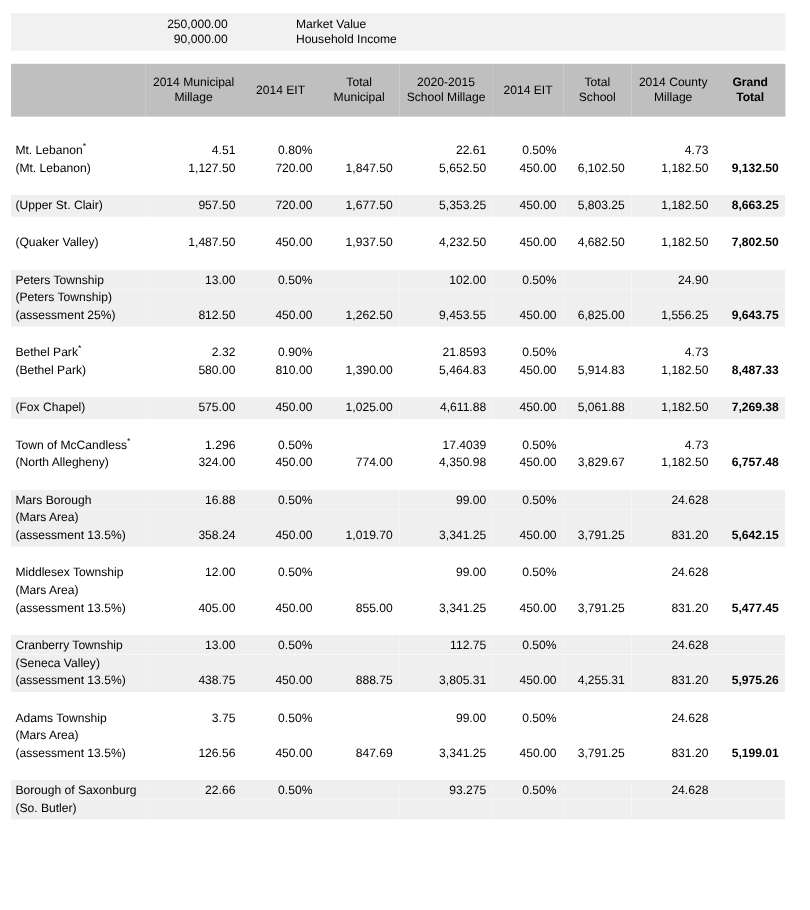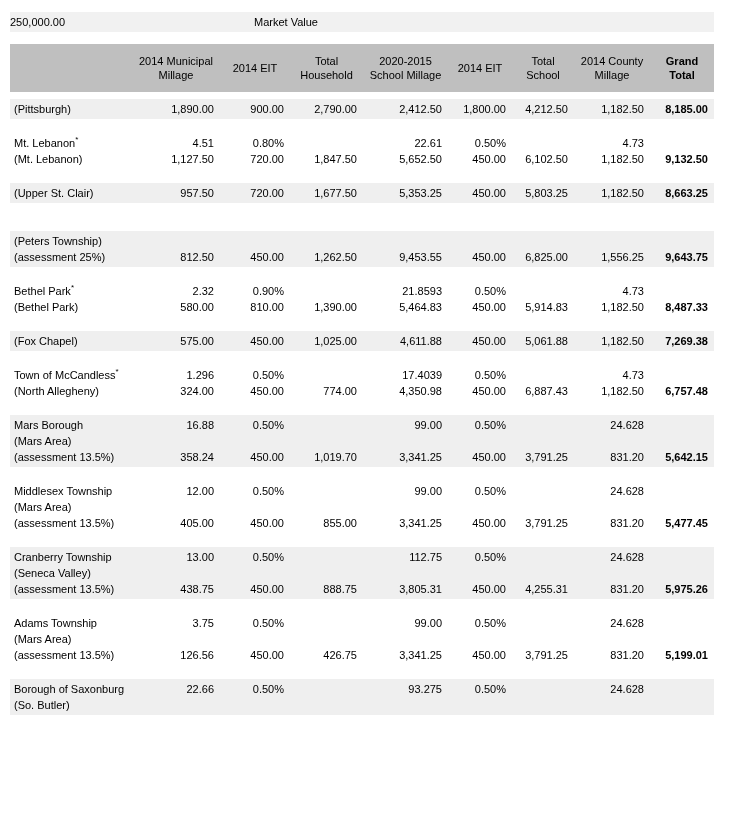--- a/index.html
+++ b/index.html
@@ -25,22 +25,23 @@
   
   .summary {
     width: 704px;
     background: var(--summary-bg);
     padding: 3px 0;
   }
   .sum-row { line-height: 14px; }
   .sum-val {
     display: inline-block;
     width: 197px;
-  }
-  .sum-label { margin-left: 13px; padding-left: 34px; }
+    text-align: right;
+  }
+  .sum-label { margin-left: 28px; padding-left: 34px; }
 
   
   table.millage {
     border-collapse: collapse;
     table-layout: fixed;
     width: 704px;
     margin-top: 12px;
   }
   thead th {
     background: var(--header-bg);
@@ -75,65 +76,57 @@
   sup.mark { font-size: 8px; line-height: 0; }
 </style>
 </head>
 <body>
 
 <div class="page">
 
   <div class="summary">
     <div class="sum-row">
       <span class="sum-val">250,000.00</span><span class="sum-label">Market Value</span>
+    </div>
+    <div class="sum-row">
+      <span class="sum-val">90,000.00</span><span class="sum-label">Household Income</span>
     </div>
   </div>
 
   <table class="millage" id="millage-table">
     <colgroup>
       <col style="width:122px">
       <col style="width:88px">
       <col style="width:70px">
       <col style="width:73px">
       <col style="width:85px">
       <col style="width:64px">
       <col style="width:62px">
       <col style="width:76px">
       <col style="width:64px">
     </colgroup>
     <thead>
       <tr>
         <th></th>
         <th>2014 Municipal Millage</th>
         <th>2014 EIT</th>
-        <th>Total Household</th>
+        <th>Total Municipal</th>
         <th>2020-2015 School Millage</th>
         <th>2014 EIT</th>
         <th>Total School</th>
         <th>2014 County Millage</th>
         <th class="grand">Grand Total</th>
       </tr>
     </thead>
   <tbody class="headgap">
         <tr>
           <td colspan="9"></td>
         </tr>
       </tbody>
       <tbody class="grp shaded">
-        <tr>
-          <td class="name">(Pittsburgh)</td>
-          <td class="num">1,890.00</td>
-          <td class="num">900.00</td>
-          <td class="num">2,790.00</td>
-          <td class="num">2,412.50</td>
-          <td class="num">1,800.00</td>
-          <td class="num">4,212.50</td>
-          <td class="num">1,182.50</td>
-          <td class="num grand">8,185.00</td>
-        </tr>
       </tbody>
       <tbody class="spacer">
         <tr>
           <td colspan="9"></td>
         </tr>
       </tbody>
       <tbody class="grp">
         <tr>
           <td class="name">Mt. Lebanon<sup class="mark">*</sup></td>
           <td class="num">4.51</td>
@@ -174,27 +167,49 @@
           <td class="num">1,182.50</td>
           <td class="num grand">8,663.25</td>
         </tr>
       </tbody>
       <tbody class="spacer">
         <tr>
           <td colspan="9"></td>
         </tr>
       </tbody>
       <tbody class="grp">
-      </tbody>
-      <tbody class="spacer">
-        <tr>
-          <td colspan="9"></td>
-        </tr>
-      </tbody>
-      <tbody class="grp shaded">
+        <tr>
+          <td class="name">(Quaker Valley)</td>
+          <td class="num">1,487.50</td>
+          <td class="num">450.00</td>
+          <td class="num">1,937.50</td>
+          <td class="num">4,232.50</td>
+          <td class="num">450.00</td>
+          <td class="num">4,682.50</td>
+          <td class="num">1,182.50</td>
+          <td class="num grand">7,802.50</td>
+        </tr>
+      </tbody>
+      <tbody class="spacer">
+        <tr>
+          <td colspan="9"></td>
+        </tr>
+      </tbody>
+      <tbody class="grp shaded">
+        <tr>
+          <td class="name">Peters Township</td>
+          <td class="num">13.00</td>
+          <td class="num">0.50%</td>
+          <td class="num"></td>
+          <td class="num">102.00</td>
+          <td class="num">0.50%</td>
+          <td class="num"></td>
+          <td class="num">24.90</td>
+          <td class="num grand"></td>
+        </tr>
         <tr>
           <td class="name">(Peters Township)</td>
           <td class="num"></td>
           <td class="num"></td>
           <td class="num"></td>
           <td class="num"></td>
           <td class="num"></td>
           <td class="num"></td>
           <td class="num"></td>
           <td class="num grand"></td>
@@ -275,21 +290,21 @@
           <td class="num">4.73</td>
           <td class="num grand"></td>
         </tr>
         <tr>
           <td class="name">(North Allegheny)</td>
           <td class="num">324.00</td>
           <td class="num">450.00</td>
           <td class="num">774.00</td>
           <td class="num">4,350.98</td>
           <td class="num">450.00</td>
-          <td class="num">6,887.43</td>
+          <td class="num">3,829.67</td>
           <td class="num">1,182.50</td>
           <td class="num grand">6,757.48</td>
         </tr>
       </tbody>
       <tbody class="spacer">
         <tr>
           <td colspan="9"></td>
         </tr>
       </tbody>
       <tbody class="grp shaded">
@@ -432,21 +447,21 @@
           <td class="num"></td>
           <td class="num"></td>
           <td class="num"></td>
           <td class="num"></td>
           <td class="num grand"></td>
         </tr>
         <tr>
           <td class="name">(assessment 13.5%)</td>
           <td class="num">126.56</td>
           <td class="num">450.00</td>
-          <td class="num">426.75</td>
+          <td class="num">847.69</td>
           <td class="num">3,341.25</td>
           <td class="num">450.00</td>
           <td class="num">3,791.25</td>
           <td class="num">831.20</td>
           <td class="num grand">5,199.01</td>
         </tr>
       </tbody>
       <tbody class="spacer">
         <tr>
           <td colspan="9"></td>

